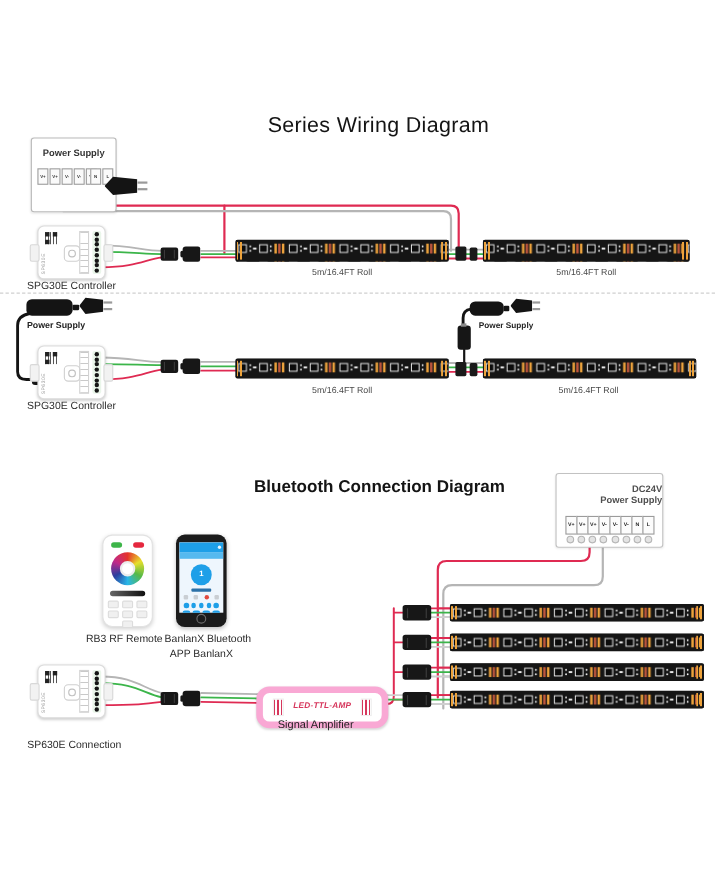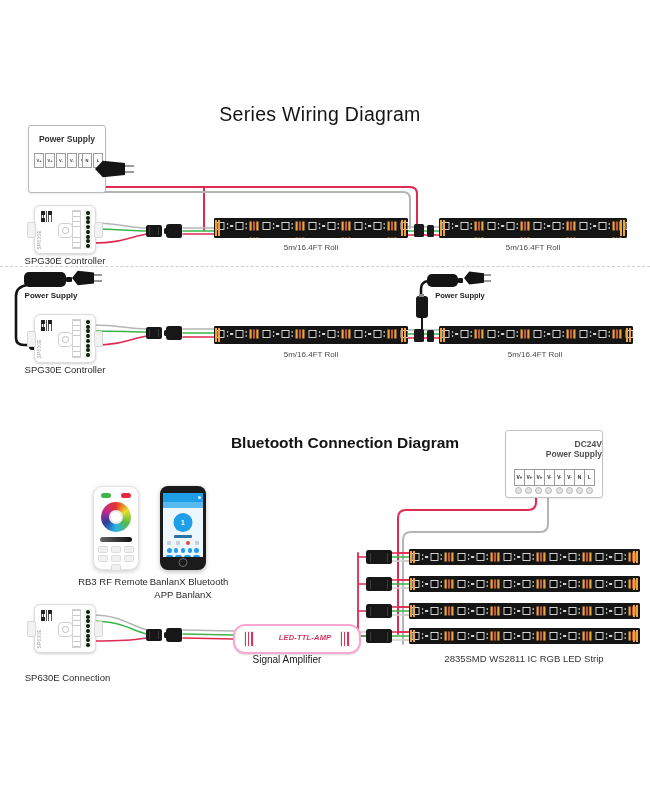--- a/index.html
+++ b/index.html
@@ -60,21 +60,21 @@
   .rowconn{background:#171717;border-radius:2.5px;}
   .rowconn:after{content:"";position:absolute;inset:2.5px 4px;border-left:1.5px solid #3d3d3d;border-right:1.5px solid #3d3d3d;}
 
   
   .strip{position:absolute;background:#151515;border-radius:2px;overflow:hidden;}
   .pads{position:absolute;top:2px;bottom:2px;width:6px;
         background:repeating-linear-gradient(90deg,#eda33c 0 1.8px,transparent 1.8px 3.4px);}
   .pads.pl{left:1px;} .pads.pr{right:1px;}
 
   
-  .amp{background:#fff;border:2px solid #f9a8d4;border-radius:12px;box-shadow:0 1px 2px rgba(0,0,0,.15);padding-left:16px;}
+  .amp{background:#fff;border:6px solid #f9a8d4;border-radius:12px;box-shadow:0 1px 2px rgba(0,0,0,.15);}
   .amp .stripe{position:absolute;top:5px;bottom:5px;width:8px;background:#fff;
         border:.6px solid #eee;
         background-image:repeating-linear-gradient(90deg,#d6365c 0 1.3px,transparent 1.3px 3.2px);}
   .amp .txt{font-size:7.5px;font-weight:700;font-style:italic;color:#d6365c;letter-spacing:.2px;
             text-align:center;line-height:24px;}
 
   
   .remote{background:#fff;border:1px solid #e2e2e2;border-radius:9px;box-shadow:0 1.5px 4px rgba(0,0,0,.18);}
   .rbtn{position:absolute;height:5px;border-radius:3px;}
   .wheel{position:absolute;border-radius:50%;
@@ -182,21 +182,21 @@
       <path d="M92,621 C122,621 130,630 147,634" stroke="#3bb54a" stroke-width="1.6"></path>
       <path d="M92,641 C124,641 132,640 147,638" stroke="#df2a52" stroke-width="1.6"></path>
       <path d="M183,630 L234,631" stroke="#b5b5b5" stroke-width="1.6"></path>
       <path d="M183,634 L234,635" stroke="#3bb54a" stroke-width="1.6"></path>
       <path d="M183,638 L234,639" stroke="#df2a52" stroke-width="1.6"></path>
       <path d="M340,632 L367,632" stroke="#cfcfcf" stroke-width="1.6"></path>
       <path d="M340,636 L367,636" stroke="#3bb54a" stroke-width="1.6"></path>
     </g>
   </svg>
 
-  <div class="abs ctr title-series comp" style="left:120px;top:103px;width:400px;text-align:center;">Series Wiring Diagram</div>
+  <div class="abs ctr title-series comp" style="left:144px;top:103px;width:400px;text-align:center;">Series Wiring Diagram</div>
   <div class="abs dashed-sep" style="left:0;top:266px;width:650px;"></div>
   <div class="abs ctr title-parallel comp" style="left:120px;top:434px;width:450px;">Bluetooth Connection Diagram</div>
 
   <div class="abs psu-box comp" style="left:28px;top:125px;width:76px;height:66px;">
     <div class="psu-title">Power Supply</div>
     <div class="termrow" style="left:5px;top:27px;">
       <div class="tcell" style="width:8px;height:13px;">V+</div>
       <div class="tcell" style="width:8px;height:13px;">V+</div>
       <div class="tcell" style="width:8px;height:13px;">V-</div>
       <div class="tcell" style="width:8px;height:13px;">V-</div>
@@ -459,15 +459,14 @@
   </div>
   <div class="abs rowconn comp" style="left:366px;top:629px;width:26px;height:14px;"></div>
   <div class="strip comp" style="left:409px;top:628px;width:231px;height:16px;">
     <svg width="100%" height="100%">
         <rect width="100%" height="100%" fill="url(#ledpat)"></rect>
       </svg>
     <div class="pads pl"></div>
     <div class="pads pr"></div>
   </div>
 
-  <div class="abs ctr comp" style="left:400px;top:653px;width:248px;font-size:9.5px;color:#333;font-weight:500;">2835SMD WS2811 IC RGB LED Strip</div>
 
 </div>
 
 </body></html>

